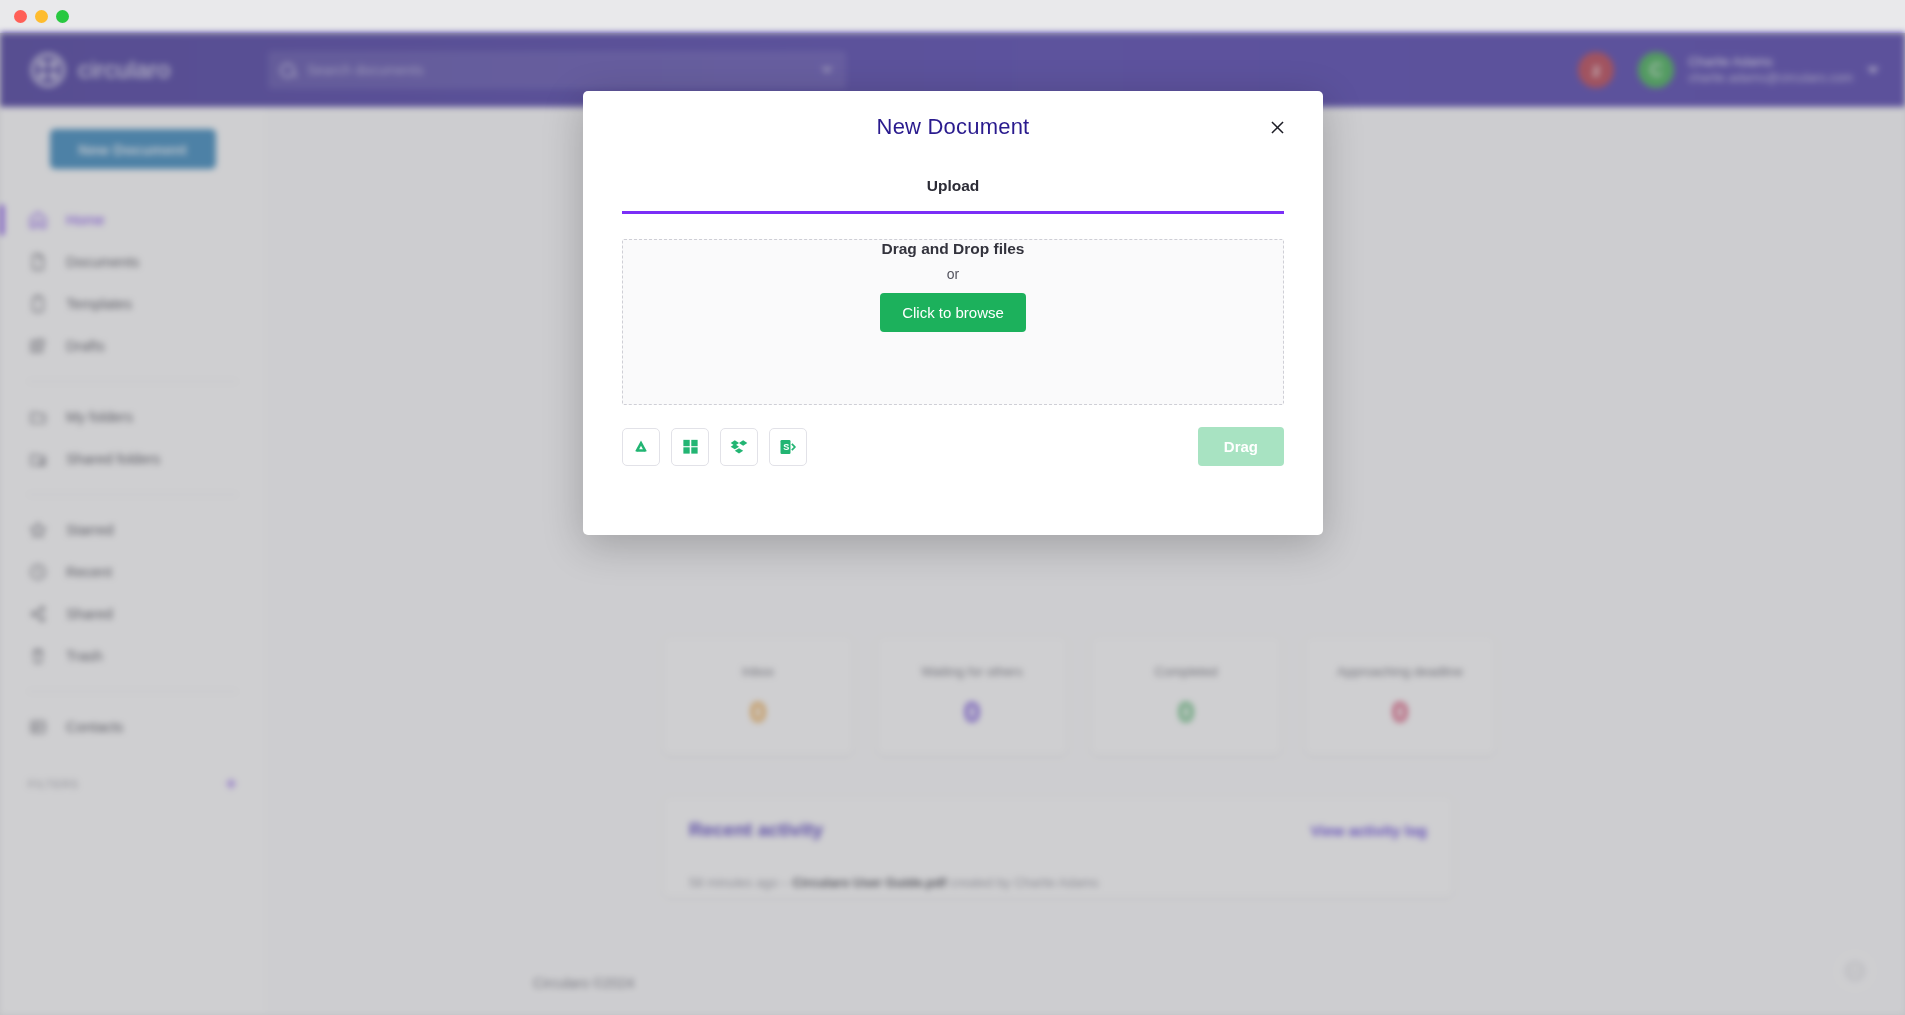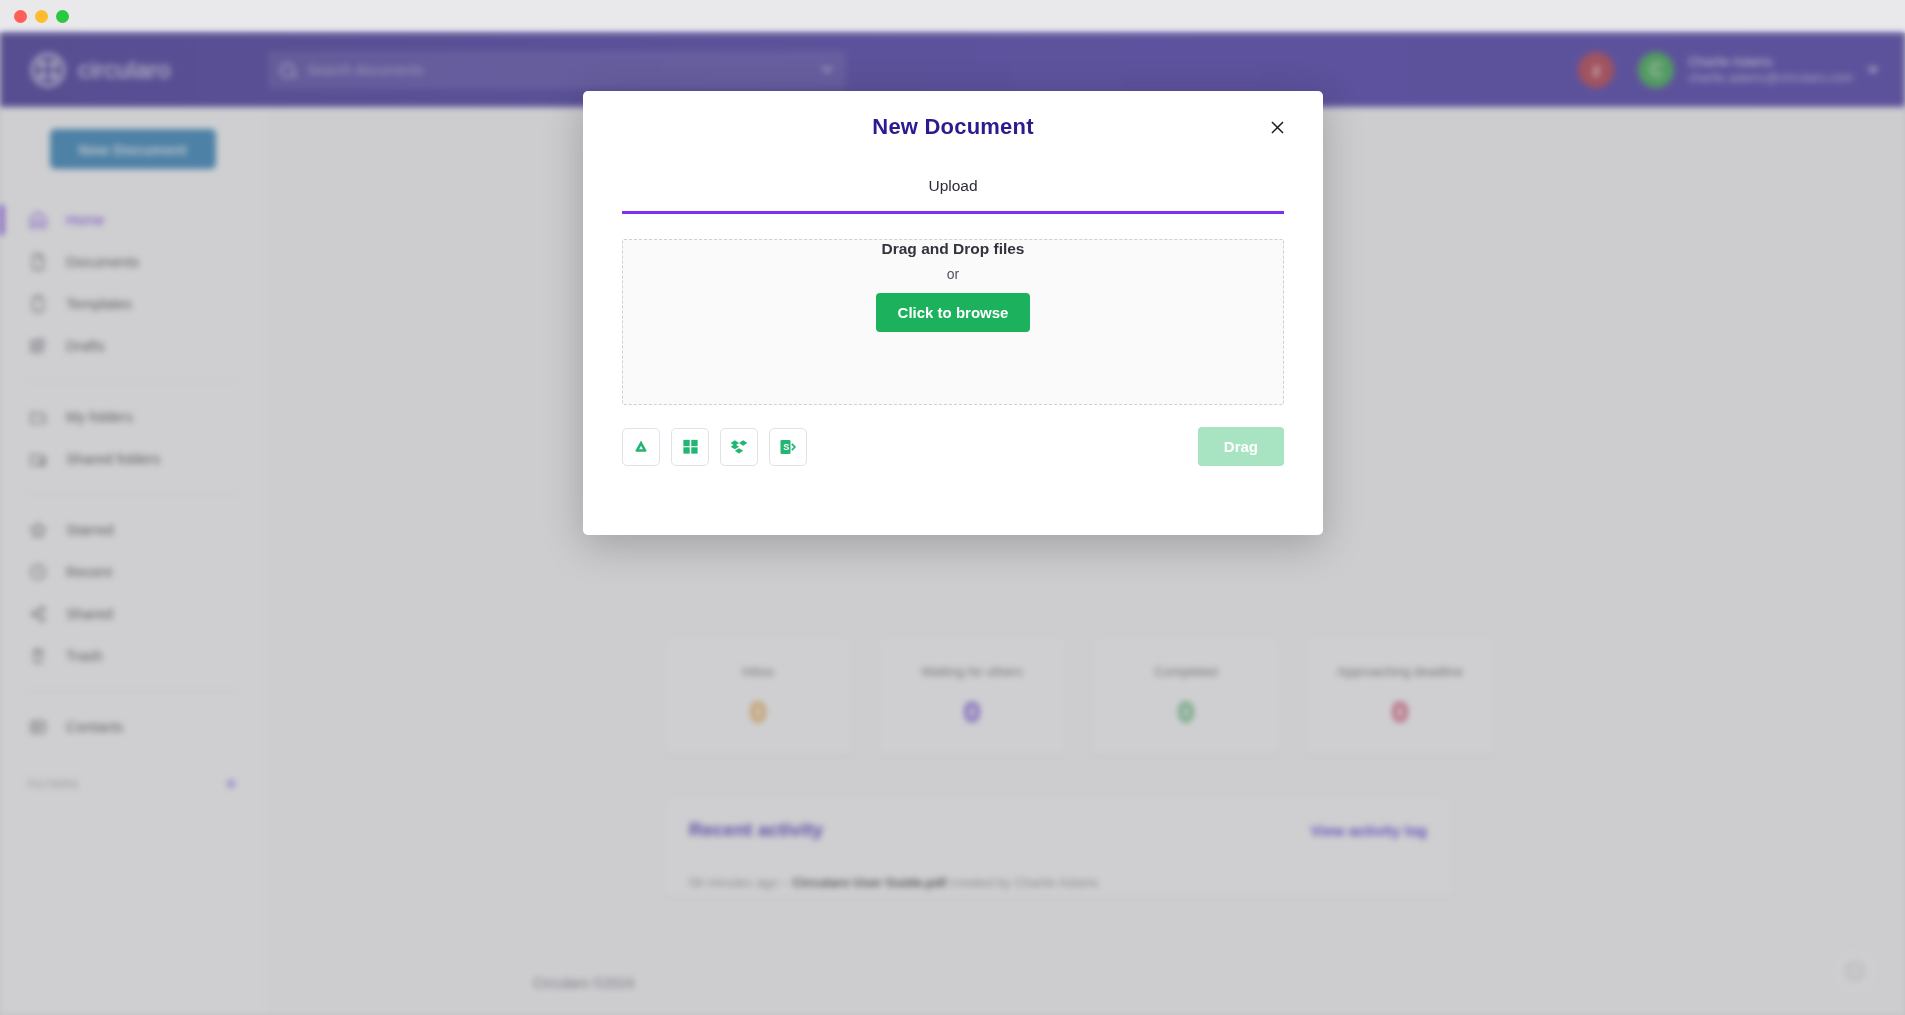--- a/index.html
+++ b/index.html
@@ -173,43 +173,43 @@
 
   
   .modal {
     position: absolute; z-index: 100;
     left: 583px; top: 91px; width: 740px; height: 444px;
     background: #fff; border-radius: 5px;
     box-shadow: 0 10px 40px rgba(0,0,0,0.22);
     padding: 0 39px;
   }
   .modal-head { position: relative; height: 72px; display:flex; align-items:center; justify-content:center; }
-  .modal-title { color:#2a1b8e; font-size: 22px; font-weight: bold; letter-spacing:.2px; }
+  .modal-title { color:#2a1b8e; font-size: 22px; font-weight: normal; letter-spacing:.2px; }
   .modal-close {
     position:absolute; right: -8px; top: 50%; transform: translateY(-50%);
     width: 30px; height: 30px; display:flex; align-items:center; justify-content:center;
     color:#1d1d26; font-size: 24px; line-height:1; cursor:pointer;
   }
-  .tabs { display:flex; border-bottom: 1px solid #e6e6ea; }
+  .tabs { display:flex; border-bottom: 1px solid #e6e6ea; font-weight: bold; }
   .tab {
     flex: 1; text-align:center; padding: 14px 0 16px;
     color:#41414c; font-size: 15.5px; cursor:pointer;
     border-bottom: 3px solid transparent; margin-bottom: -1px;
   }
   .tab.active { color:#2c2c36; border-bottom-color: #7b2ff7; }
 
   .dropzone {
     margin-top: 25px; height: 166px;
     border: 1px dashed #cfcfd6; background: #fafafb; border-radius: 2px;
     display:flex; flex-direction:column; align-items:center; 
   }
   .dz-title { color:#33333d; font-size: 15.5px; font-weight: bold; }
   .dz-or { color:#53535e; font-size: 14px; margin: 8px 0 11px; }
   .browse-btn {
-    background:#1cb15c; color:#fff; font-size: 15px; font-weight: bold;
+    background:#1cb15c; color:#fff; font-size: 15px; font-weight: normal;
     border:none; border-radius: 4px; padding: 11px 22px; cursor:pointer;
   }
   .modal-foot { margin-top: 22px; display:flex; align-items:center; justify-content: space-between; }
   .cloud-row { display:flex; gap: 11px; }
   .cloud-btn {
     width: 38px; height: 38px; border: 1px solid #e2e2e8; border-radius: 5px; background:#fff;
     display:flex; align-items:center; justify-content:center; cursor:pointer;
   }
   .next-btn {
     background:#a8e3c2; color:#fff; border:none; border-radius:4px;

